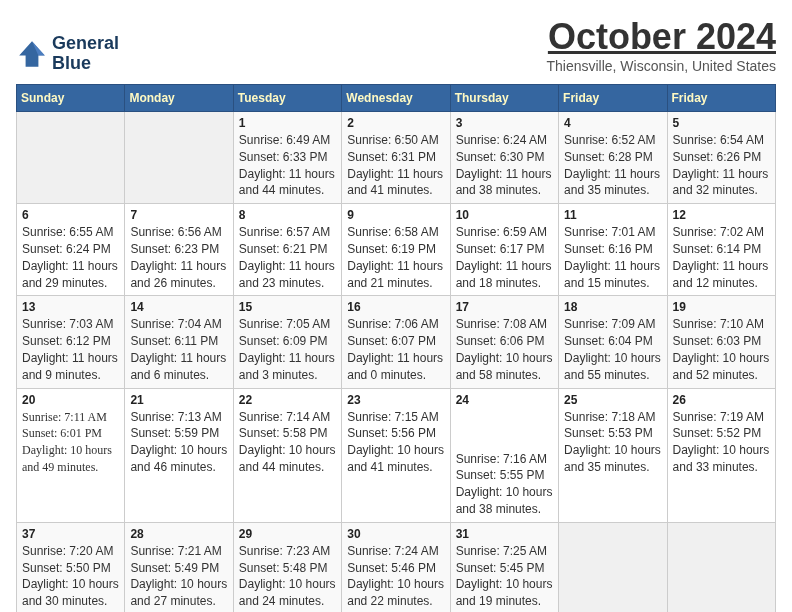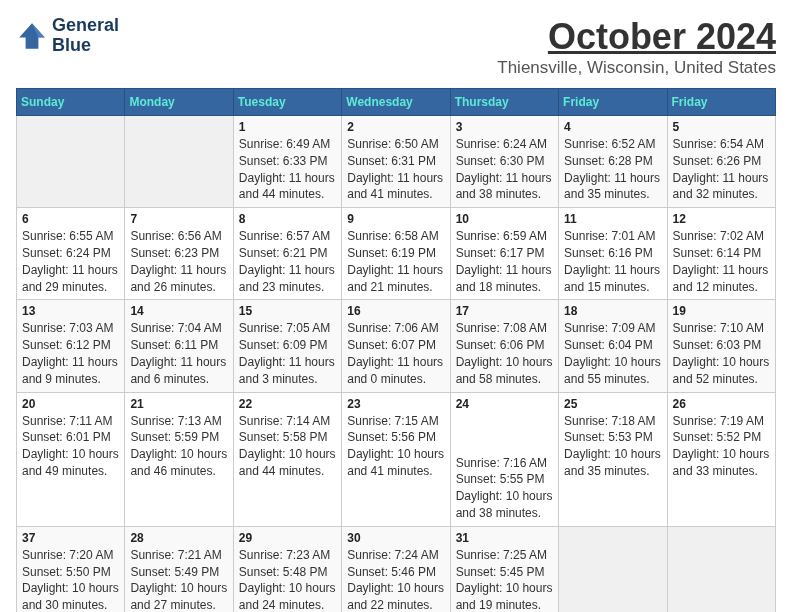--- a/index.html
+++ b/index.html
@@ -5,21 +5,21 @@
     * { margin: 0; padding: 0; box-sizing: border-box; }
     body {
       font-family: Arial, sans-serif;
       background: #fff;
       width: 792px;
       min-height: 612px;
       padding: 16px;
     }
     .header {
       display: flex;
-      align-items: flex-start;
+      align-items: flex-end;
       justify-content: space-between;
       margin-bottom: 10px;
     }
     .logo {
       display: flex;
       align-items: center;
       gap: 4px;
     }
     .logo-text {
       font-size: 18px;
@@ -34,31 +34,31 @@
     .title-block {
       text-align: right;
     }
     .month-title {
       font-size: 36px;
       font-weight: bold;
       color: #333;
       text-decoration: underline;
     }
     .location {
-      font-size: 17px;
+      font-size: 14px;
       color: #555;
     }
     table {
       width: 100%;
       border-collapse: collapse;
       font-size: 11px;
     }
     thead tr th {
       background: #3566a0;
-      color: #5eead4;
+      color: #fef9c3;
       padding: 6px 4px;
       text-align: left;
       font-size: 12px;
       font-weight: bold;
       border: 1px solid #2a5080;
     }
     tbody tr td {
       border: 1px solid #ccc;
       vertical-align: top;
       padding: 4px 5px;
@@ -236,21 +236,21 @@
         <td>
           <div class="day-num">19</div>
           <div class="day-info" style="white-space: pre-line;">Sunrise: 7:10 AM
 Sunset: 6:03 PM
 Daylight: 10 hours and 52 minutes.</div>
         </td>
       </tr>
       <tr>
         <td>
           <div class="day-num">20</div>
-          <div class="day-info" style="white-space: pre-line;">Sunrise: 7:11 AM
+          <div class="day-info" style="white-space: pre-line; font-family: Liberation Serif, serif;">Sunrise: 7:11 AM
 Sunset: 6:01 PM
 Daylight: 10 hours and 49 minutes.</div>
         </td>
         <td>
           <div class="day-num">21</div>
           <div class="day-info" style="white-space: pre-line;">Sunrise: 7:13 AM
 Sunset: 5:59 PM
 Daylight: 10 hours and 46 minutes.</div>
         </td>
         <td>

